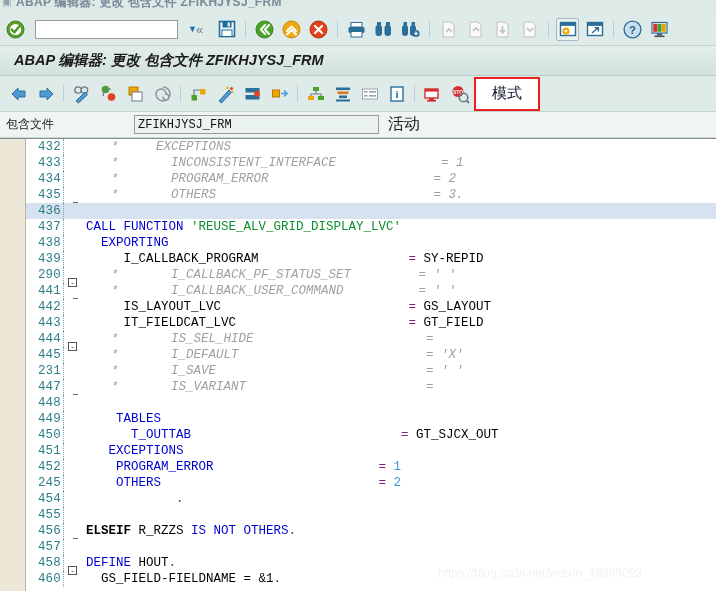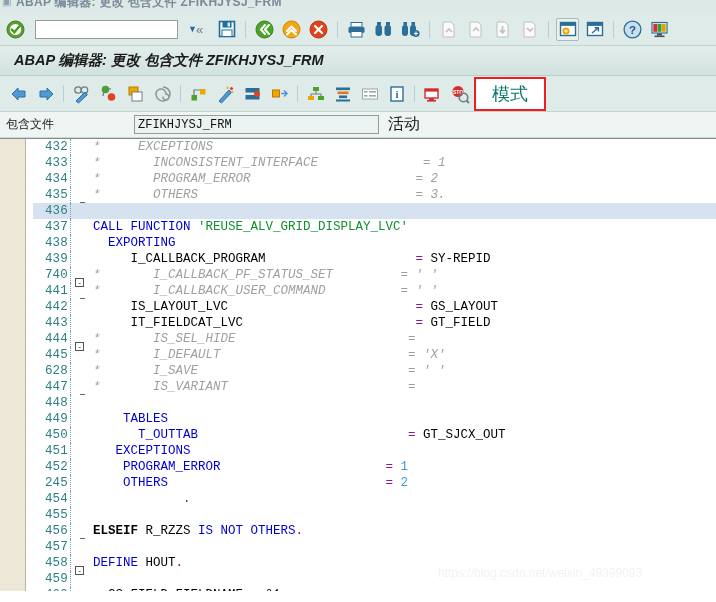--- a/index.html
+++ b/index.html
@@ -131,22 +131,22 @@
     height: 25px;
     display: flex;
     align-items: center;
     justify-content: center;
   }
   .text-btn {
     height: 30px;
     display: flex;
     align-items: center;
     padding: 0 11px;
-    font-size: 18px;
-    color: #0f766e;
+    font-size: 15px;
+    color: #0f172a;
     white-space: nowrap;
   }
   .text-btn.highlight {
     border: 2px solid #f01f1f;
     background: #ffffff;
     height: 34px;
     padding: 0 16px;
   }
 
   
@@ -188,21 +188,20 @@
   }
 
   
   .editor {
     position: relative;
     height: 453px;
     background: #ffffff;
     overflow: hidden;
     display: flex;
     border-top: 1px solid #8b8b8b;
-    gap: 7px;
   }
   .margin-strip {
     width: 26px;
     background: #ece7d6;
     border-right: 1px solid #b9b4a4;
     flex: 0 0 26px;
   }
   .code-area {
     flex: 1;
     position: relative;
@@ -258,21 +257,21 @@
     left: 9px; top: 7px;
     width: 5px; height: 1px;
     background: #666;
   }
   .src { padding-left: 2px; }
 
   
   .kw   { color: #0000d0; }
   .kw-b { color: #000000; font-weight: bold; }
   .str  { color: #0f8f2f; }
-  .cmt  { color: #a0a0a0; font-style: italic; }
+  .cmt  { color: #a0a0a0; font-style: italic; margin-left: 25px; }
   .num  { color: #3a9ad9; }
   .op   { color: #8b1a8b; }
   .id   { color: #000000; }
   .dot  { color: #8b1a8b; }
 
   
   .watermark {
     position: absolute;
     left: 438px;
     top: 566px;
@@ -583,37 +582,36 @@
   <div class="margin-strip"></div>
   <div class="code-area" id="code-area">
       <div class="code-line"><span class="ln">432</span><span class="fold"><span class="vline"></span></span><span class="src"><span class="cmt">*     EXCEPTIONS</span></span></div>
       <div class="code-line"><span class="ln">433</span><span class="fold"><span class="vline"></span></span><span class="src"><span class="cmt">*       INCONSISTENT_INTERFACE              = 1</span></span></div>
       <div class="code-line"><span class="ln">434</span><span class="fold"><span class="vline"></span></span><span class="src"><span class="cmt">*       PROGRAM_ERROR                      = 2</span></span></div>
       <div class="code-line"><span class="ln">435</span><span class="fold"><span class="vline" style="bottom:8px"></span><span class="tick"></span></span><span class="src"><span class="cmt">*       OTHERS                             = 3.</span></span></div>
       <div class="code-line current"><span class="ln">436</span><span class="fold"><span class="vline"></span></span><span class="src"><span class="id"></span></span></div>
       <div class="code-line"><span class="ln">437</span><span class="fold"><span class="vline"></span></span><span class="src"><span class="kw">CALL FUNCTION </span><span class="str">'REUSE_ALV_GRID_DISPLAY_LVC'</span></span></div>
       <div class="code-line"><span class="ln">438</span><span class="fold"><span class="vline"></span></span><span class="src"><span class="kw">  EXPORTING</span></span></div>
       <div class="code-line"><span class="ln">439</span><span class="fold"><span class="vline"></span></span><span class="src"><span class="id">     I_CALLBACK_PROGRAM</span><span class="id">                    </span><span class="op">=</span><span class="id"> SY-REPID</span></span></div>
-      <div class="code-line"><span class="ln">740</span><span class="fold"><span class="vline" style="top:10px"></span><span class="box">-</span></span><span class="src"><span class="cmt">*       I_CALLBACK_PF_STATUS_SET         = ' '</span></span></div>
+      <div class="code-line"><span class="ln">290</span><span class="fold"><span class="vline" style="top:10px"></span><span class="box">-</span></span><span class="src"><span class="cmt">*       I_CALLBACK_PF_STATUS_SET         = ' '</span></span></div>
       <div class="code-line"><span class="ln">441</span><span class="fold"><span class="vline" style="bottom:8px"></span><span class="tick"></span></span><span class="src"><span class="cmt">*       I_CALLBACK_USER_COMMAND          = ' '</span></span></div>
       <div class="code-line"><span class="ln">442</span><span class="fold"><span class="vline"></span></span><span class="src"><span class="id">     IS_LAYOUT_LVC</span><span class="id">                         </span><span class="op">=</span><span class="id"> GS_LAYOUT</span></span></div>
       <div class="code-line"><span class="ln">443</span><span class="fold"><span class="vline"></span></span><span class="src"><span class="id">     IT_FIELDCAT_LVC</span><span class="id">                       </span><span class="op">=</span><span class="id"> GT_FIELD</span></span></div>
       <div class="code-line"><span class="ln">444</span><span class="fold"><span class="vline" style="top:10px"></span><span class="box">-</span></span><span class="src"><span class="cmt">*       IS_SEL_HIDE                       =</span></span></div>
       <div class="code-line"><span class="ln">445</span><span class="fold"><span class="vline"></span></span><span class="src"><span class="cmt">*       I_DEFAULT                         = 'X'</span></span></div>
-      <div class="code-line"><span class="ln">628</span><span class="fold"><span class="vline"></span></span><span class="src"><span class="cmt">*       I_SAVE                            = ' '</span></span></div>
+      <div class="code-line"><span class="ln">231</span><span class="fold"><span class="vline"></span></span><span class="src"><span class="cmt">*       I_SAVE                            = ' '</span></span></div>
       <div class="code-line"><span class="ln">447</span><span class="fold"><span class="vline" style="bottom:8px"></span><span class="tick"></span></span><span class="src"><span class="cmt">*       IS_VARIANT                        =</span></span></div>
       <div class="code-line"><span class="ln">448</span><span class="fold"><span class="vline"></span></span><span class="src"><span class="id"></span></span></div>
       <div class="code-line"><span class="ln">449</span><span class="fold"><span class="vline"></span></span><span class="src"><span class="kw">    TABLES</span></span></div>
       <div class="code-line"><span class="ln">450</span><span class="fold"><span class="vline"></span></span><span class="src"><span class="kw">      T_OUTTAB</span><span class="id">                            </span><span class="op">=</span><span class="id"> GT_SJCX_OUT</span></span></div>
       <div class="code-line"><span class="ln">451</span><span class="fold"><span class="vline"></span></span><span class="src"><span class="kw">   EXCEPTIONS</span></span></div>
       <div class="code-line"><span class="ln">452</span><span class="fold"><span class="vline"></span></span><span class="src"><span class="kw">    PROGRAM_ERROR</span><span class="id">                      </span><span class="op">=</span><span class="id"> </span><span class="num">1</span></span></div>
       <div class="code-line"><span class="ln">245</span><span class="fold"><span class="vline"></span></span><span class="src"><span class="kw">    OTHERS</span><span class="id">                             </span><span class="op">=</span><span class="id"> </span><span class="num">2</span></span></div>
       <div class="code-line"><span class="ln">454</span><span class="fold"><span class="vline"></span></span><span class="src"><span class="dot">            .</span></span></div>
       <div class="code-line"><span class="ln">455</span><span class="fold"><span class="vline"></span></span><span class="src"><span class="id"></span></span></div>
       <div class="code-line"><span class="ln">456</span><span class="fold"><span class="vline" style="bottom:8px"></span><span class="tick"></span></span><span class="src"><span class="kw-b">ELSEIF</span><span class="id"> R_RZZS </span><span class="kw">IS NOT OTHERS</span><span class="dot">.</span></span></div>
       <div class="code-line"><span class="ln">457</span><span class="fold"><span class="vline"></span></span><span class="src"><span class="id"></span></span></div>
       <div class="code-line"><span class="ln">458</span><span class="fold"><span class="vline" style="top:10px"></span><span class="box">-</span></span><span class="src"><span class="kw">DEFINE</span><span class="id"> HOUT</span><span class="dot">.</span></span></div>
-      <div class="code-line"><span class="ln">459</span><span class="fold"><span class="vline"></span></span><span class="src"><span class="id"></span></span></div>
       <div class="code-line"><span class="ln">460</span><span class="fold"><span class="vline"></span></span><span class="src"><span class="id">  GS_FIELD-FIELDNAME = &amp;1</span><span class="dot">.</span></span></div>
     </div>
 </div>
 
 <div class="watermark">https://blog.csdn.net/weixin_49399093</div>
 
 </body></html>

